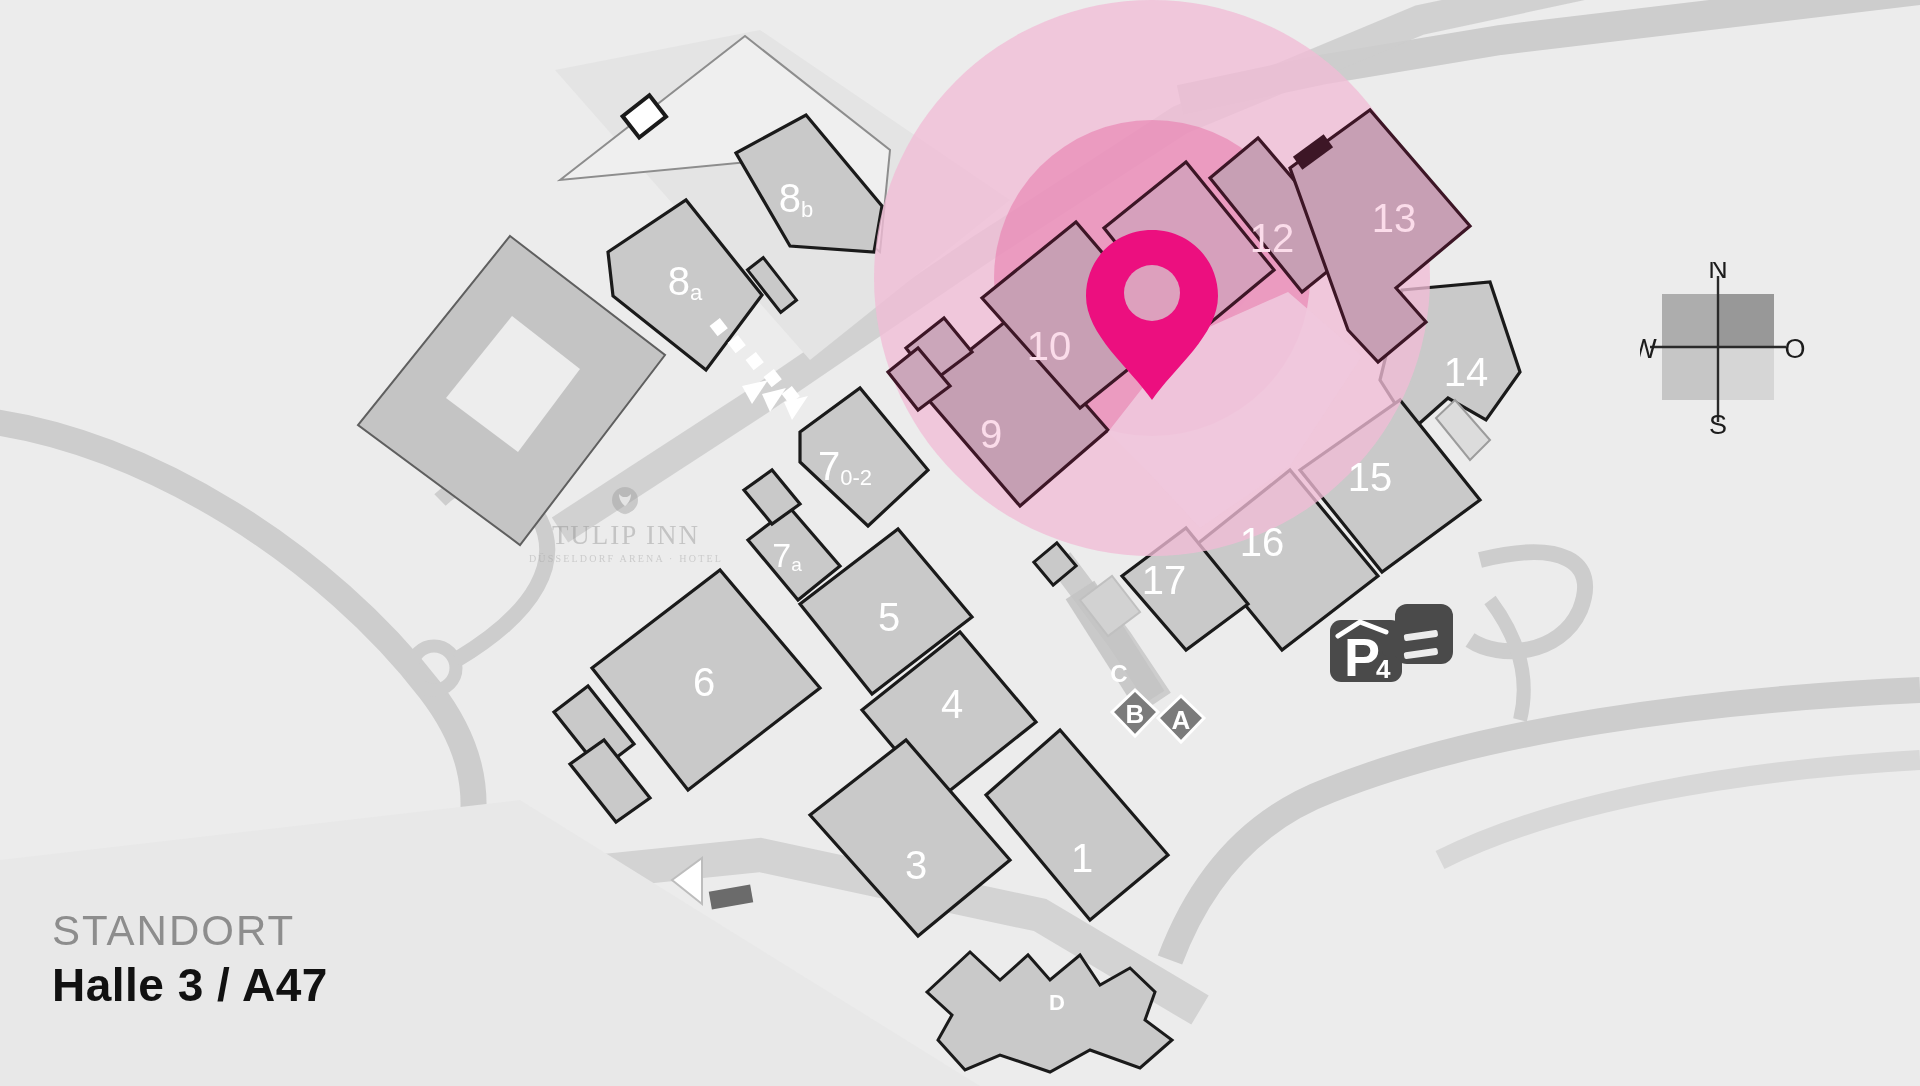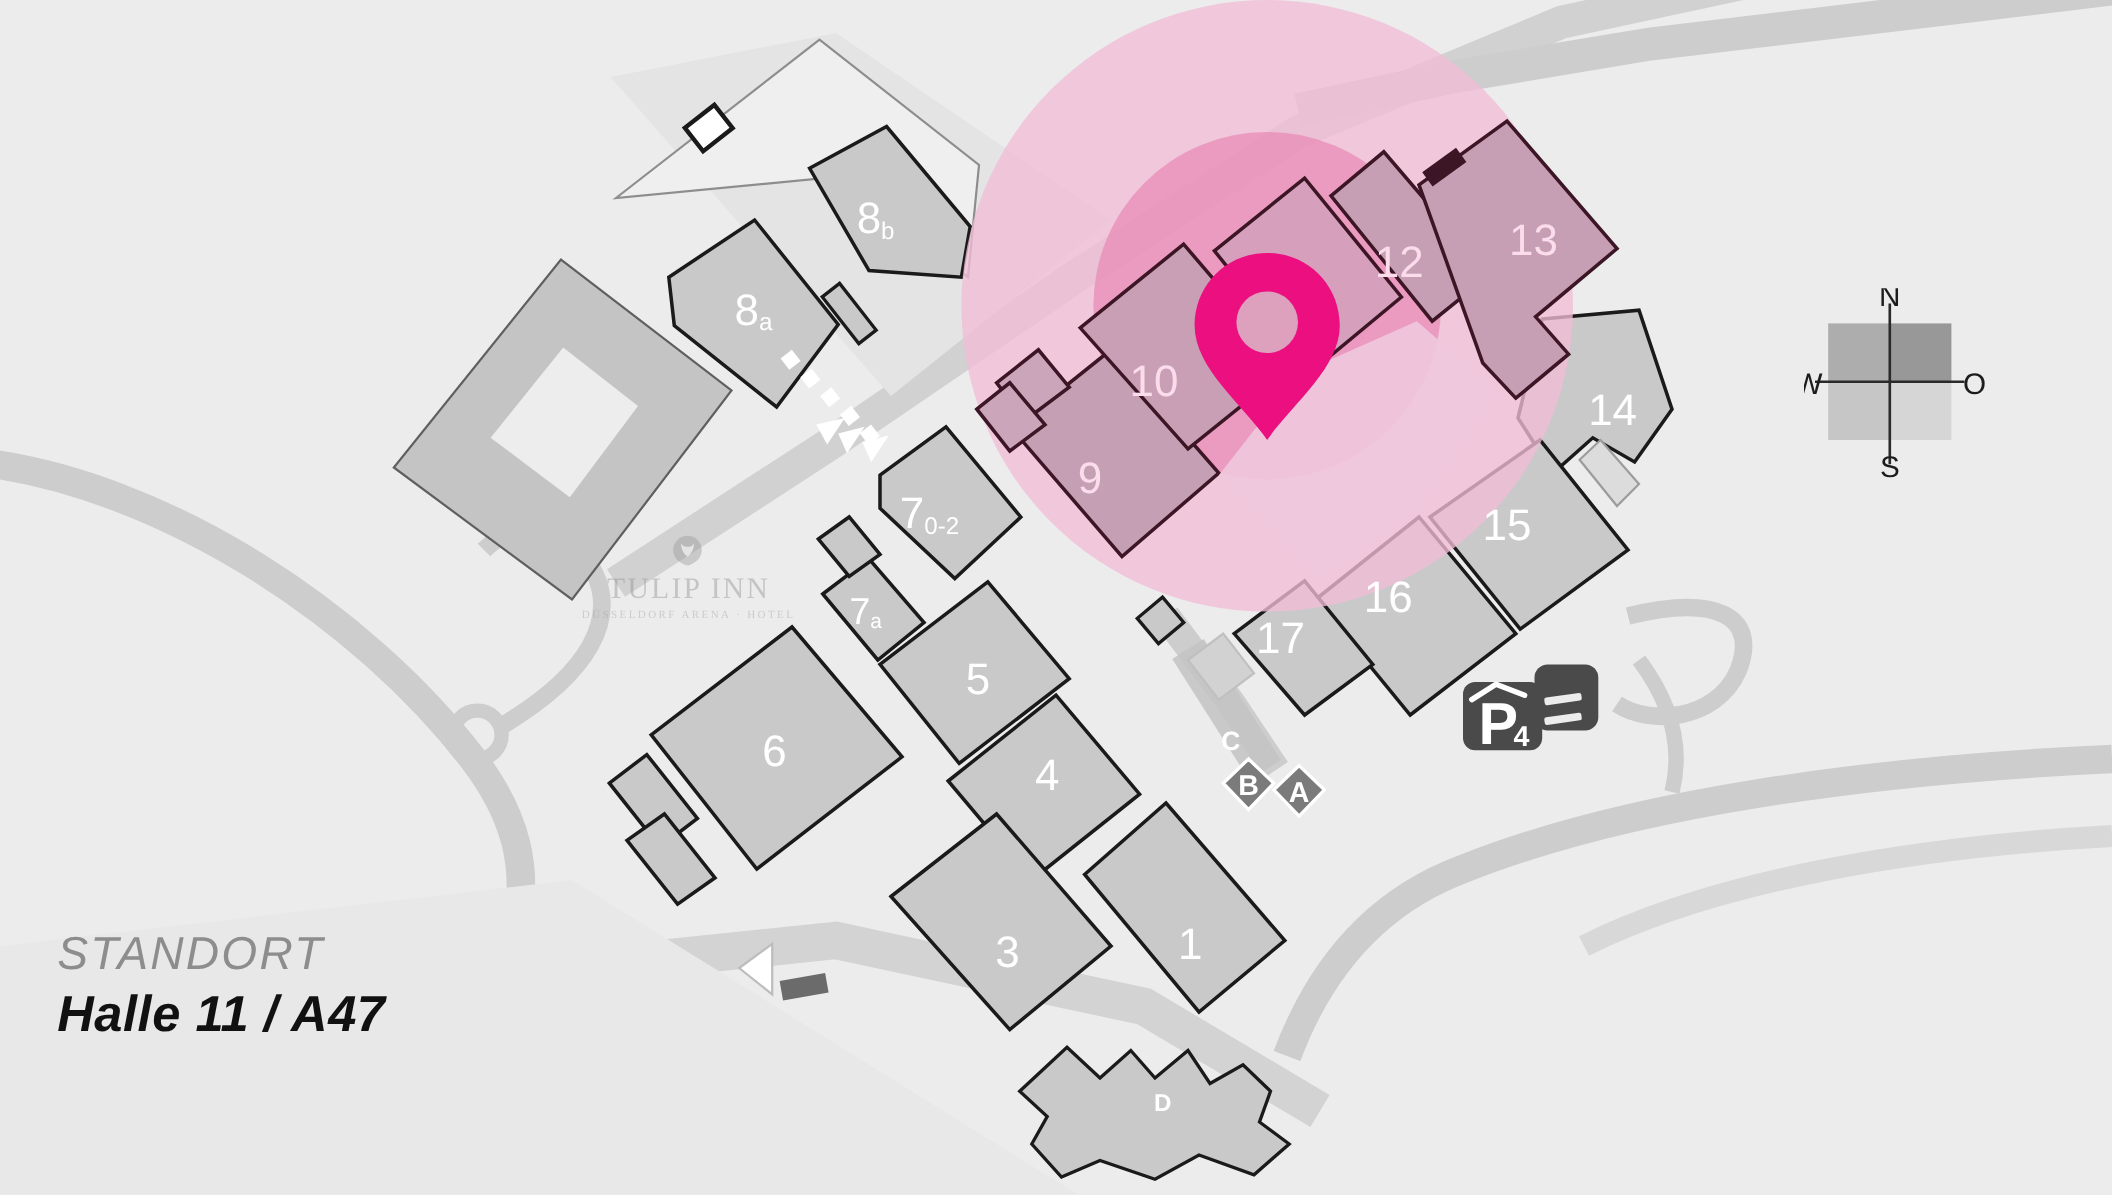--- a/index.html
+++ b/index.html
@@ -1,20 +1,20 @@
 <!DOCTYPE html>
 <html><head>
 <meta charset="utf-8">
 <title>Standort Halle 11 / A47</title>
 <style>
   html,body{margin:0;padding:0;background:#ececec;}
   body{font-family:"Liberation Sans", sans-serif;}
   #stage{position:relative;width:1920px;height:1086px;overflow:hidden;background:#ececec;}
   #map{position:absolute;left:0;top:0;width:1920px;height:1086px;}
-  #caption{position:absolute;left:52px;top:844px;font-style:italic;}
+  #caption{position:absolute;left:52px;top:908px;}
   #caption .top{font-size:42px;letter-spacing:2px;color:#8d8d8d;font-weight:400;line-height:1.1;}
   #caption .bot{font-size:46px;color:#111;font-weight:700;letter-spacing:0.5px;margin-top:6px;line-height:1.1;}
   #compass{position:absolute;left:1640px;top:262px;width:180px;height:175px;}
   .cmp-letter{font-size:27px;fill:#1c1c1c;font-family:"Liberation Sans",sans-serif;}
 </style>
 </head>
 <body>
 
 <div id="stage">
 
@@ -234,16 +234,16 @@
     <line x1="78" y1="14" x2="78" y2="160" stroke="#2a2a2a" stroke-width="2.4"></line>
     <line x1="10" y1="85" x2="146" y2="85" stroke="#2a2a2a" stroke-width="2.4"></line>
     <text class="cmp-letter" x="78" y="16" text-anchor="middle">N</text>
     <text class="cmp-letter" x="155" y="96" text-anchor="middle">O</text>
     <text class="cmp-letter" x="78" y="172" text-anchor="middle">S</text>
     <text class="cmp-letter" x="4" y="96" text-anchor="middle">W</text>
   </svg>
 
   <div id="caption">
     <div class="top">STANDORT</div>
-    <div class="bot">Halle 11 / A47</div>
+    <div class="bot">Halle 3 / A47</div>
   </div>
 
 </div>
 
 </body></html>

